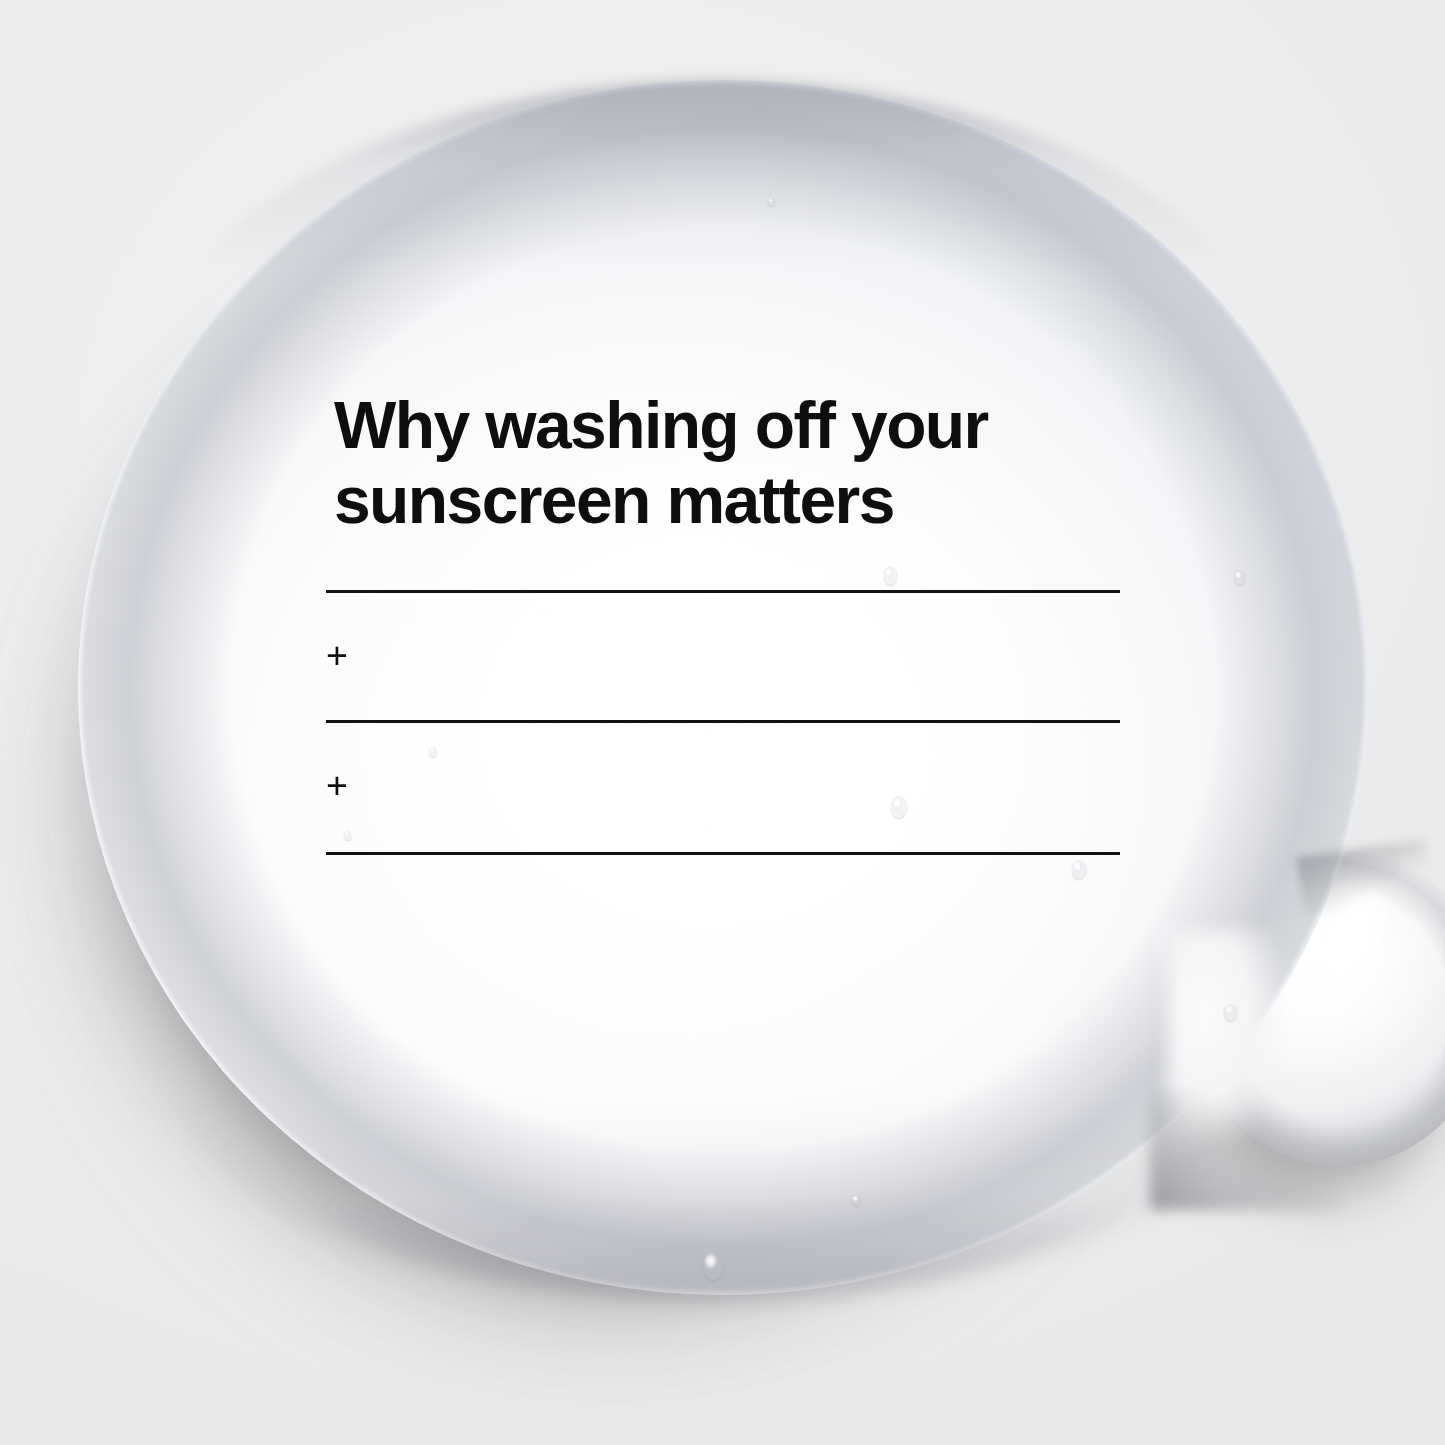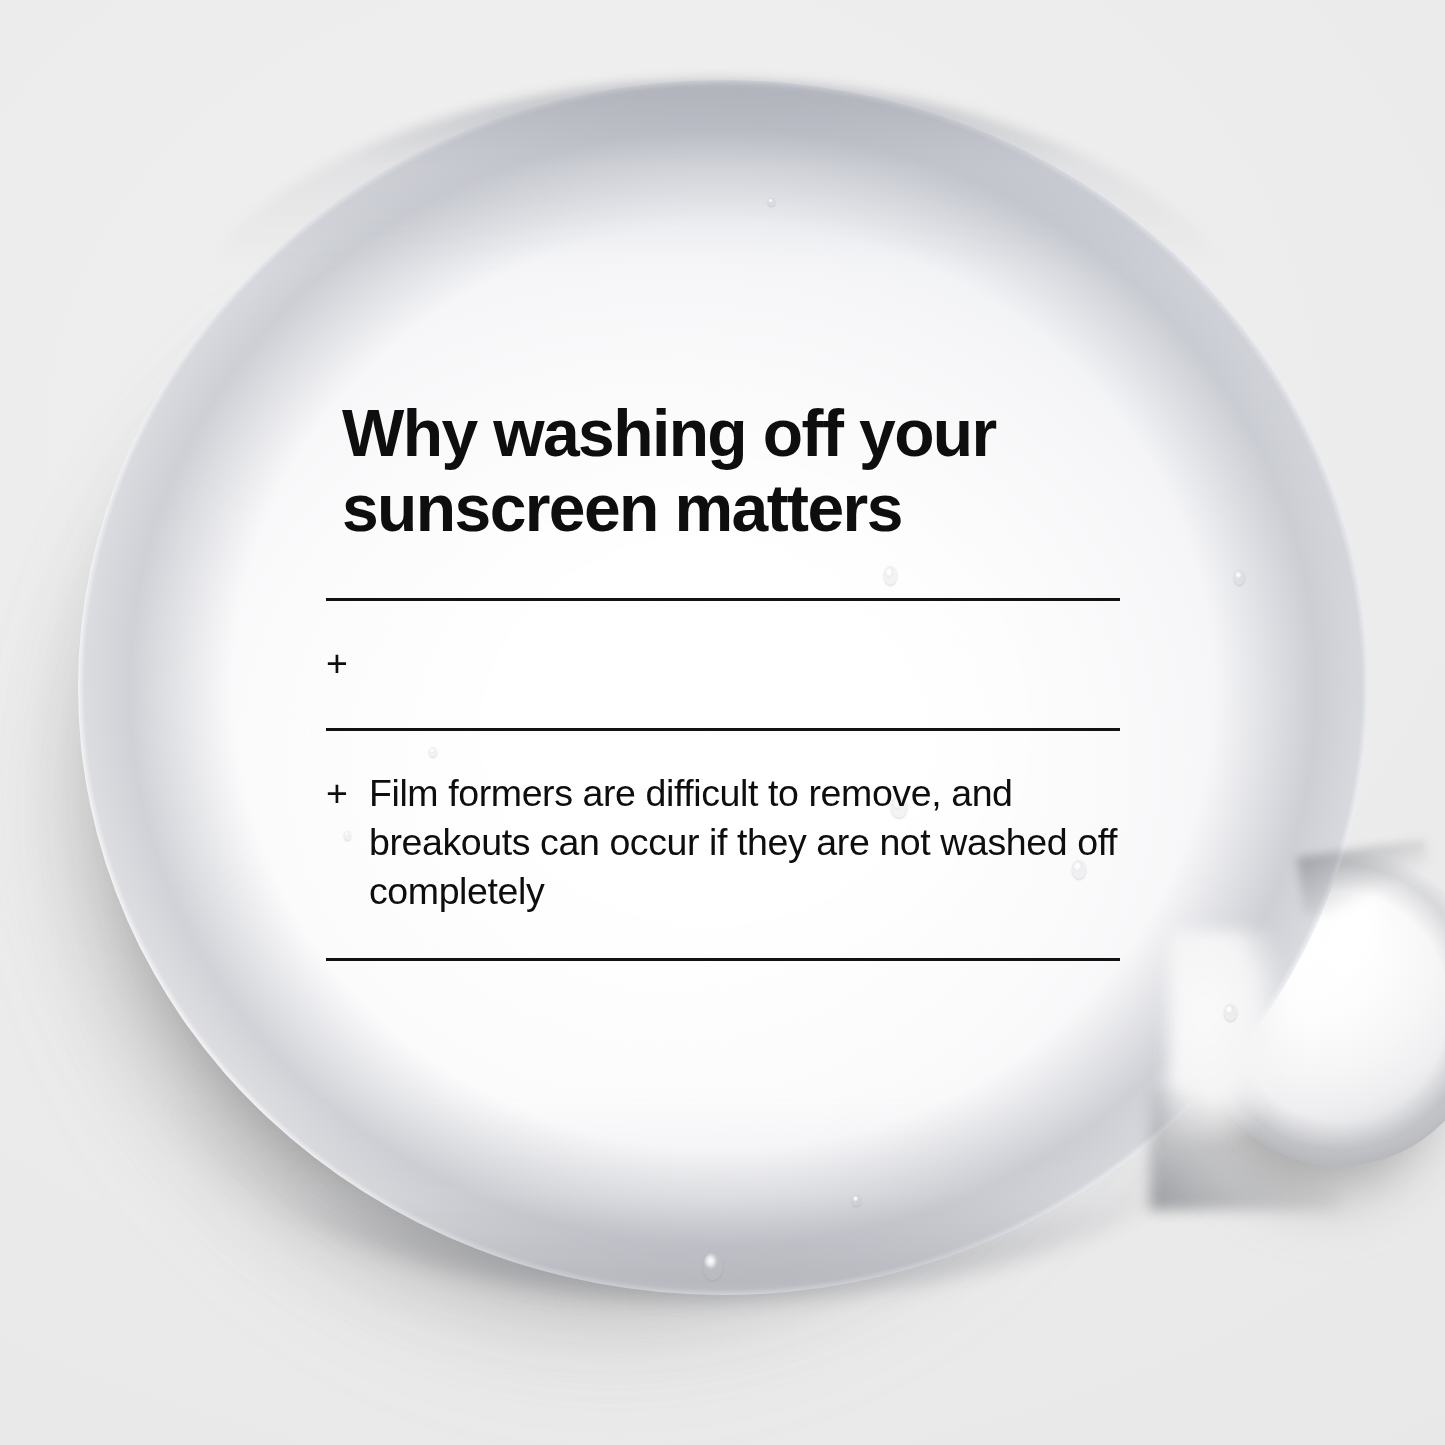--- a/index.html
+++ b/index.html
@@ -188,21 +188,21 @@
   }
 
   
   .content {
     position: absolute;
     left: 326px;
     top: 380px;
     width: 794px;
   }
   .headline {
-    margin: 16px;
+    margin: 8px;
     font-size: 66px;
     line-height: 1.13;
     font-weight: 700;
     letter-spacing: -1.6px;
     color: #0e0e0e;
     white-space: pre-line;
   }
   .rule {
     height: 3px;
     background: #121212;
@@ -278,19 +278,18 @@
     <div class="rule rule-1"></div>
 
     <div class="bullet bullet-1">
       <span class="plus">+</span>
     </div>
 
     <div class="rule rule-2"></div>
 
     <div class="bullet bullet-2">
       <span class="plus">+</span>
-      <span class="bullet-text">Film formers are difficult to remove, and breakouts can occur if they are not washed off completely</span>
     </div>
 
     <div class="rule rule-3"></div>
 
   </div>
 </div>
 
 </body></html>

